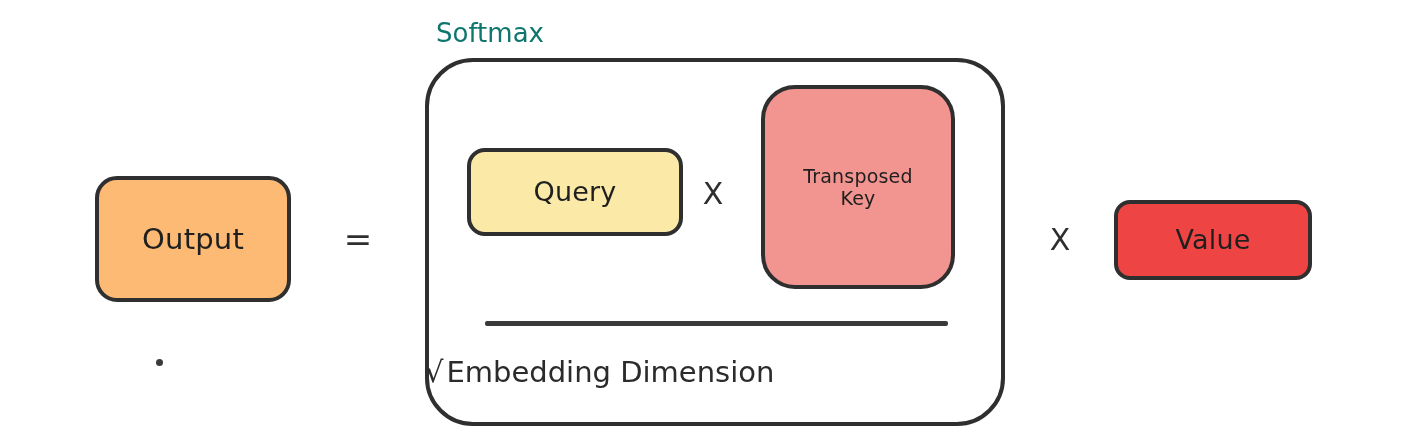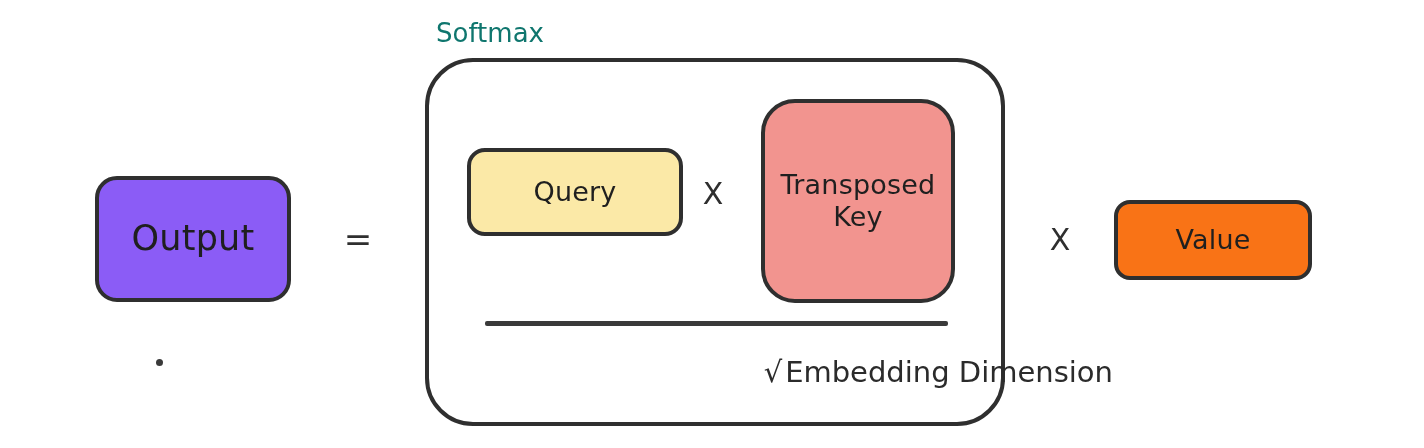--- a/index.html
+++ b/index.html
@@ -38,49 +38,49 @@
     letter-spacing: 0.2px;
   }
 
   
   .box-output {
     left: 95px;
     top: 176px;
     width: 196px;
     height: 126px;
     border-radius: 22px;
-    background: #8b5cf6;
-    font-size: 35px;
+    background: #fdba74;
+    font-size: 29px;
   }
   .box-query {
     left: 467px;
     top: 148px;
     width: 216px;
     height: 88px;
     border-radius: 18px;
     background: #fbe9a7;
     font-size: 27px;
   }
   .box-key {
     left: 761px;
-    top: 99px;
+    top: 85px;
     width: 194px;
     height: 204px;
     border-radius: 34px;
     background: #f2948f;
-    font-size: 27px;
+    font-size: 19px;
     padding: 8px 12px;
   }
   .box-value {
     left: 1114px;
     top: 200px;
     width: 198px;
     height: 80px;
     border-radius: 16px;
-    background: #f97316;
+    background: #ef4444;
     font-size: 27px;
   }
 
   
   .softmax-frame {
     position: absolute;
     left: 425px;
     top: 58px;
     width: 580px;
     height: 368px;
@@ -121,21 +121,21 @@
     width: 463px;
     height: 5px;
     background: #3a3a3a;
     border-radius: 2px;
   }
   .denominator {
     position: absolute;
     left: 425px;
     top: 355px;
     width: 688px;
-    text-align: right;
+    text-align: left;
     font-size: 29px;
     color: #2b2b2b;
     white-space: nowrap;
   }
   .denominator .radical { margin-right: 3px; }
 
   
   .stray-dot {
     position: absolute;
     left: 156px;

